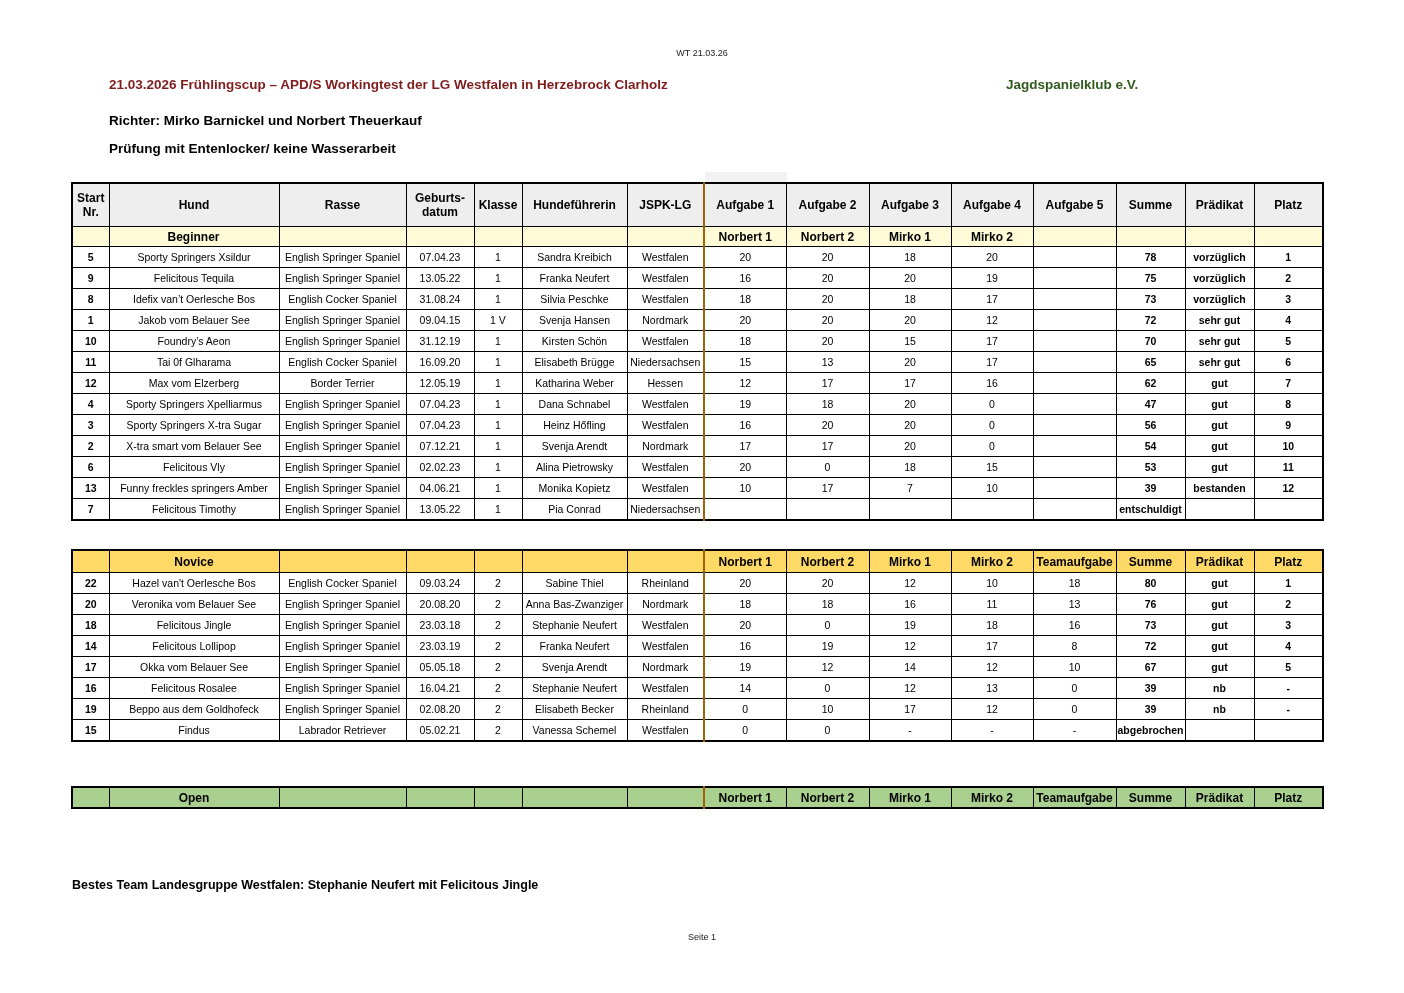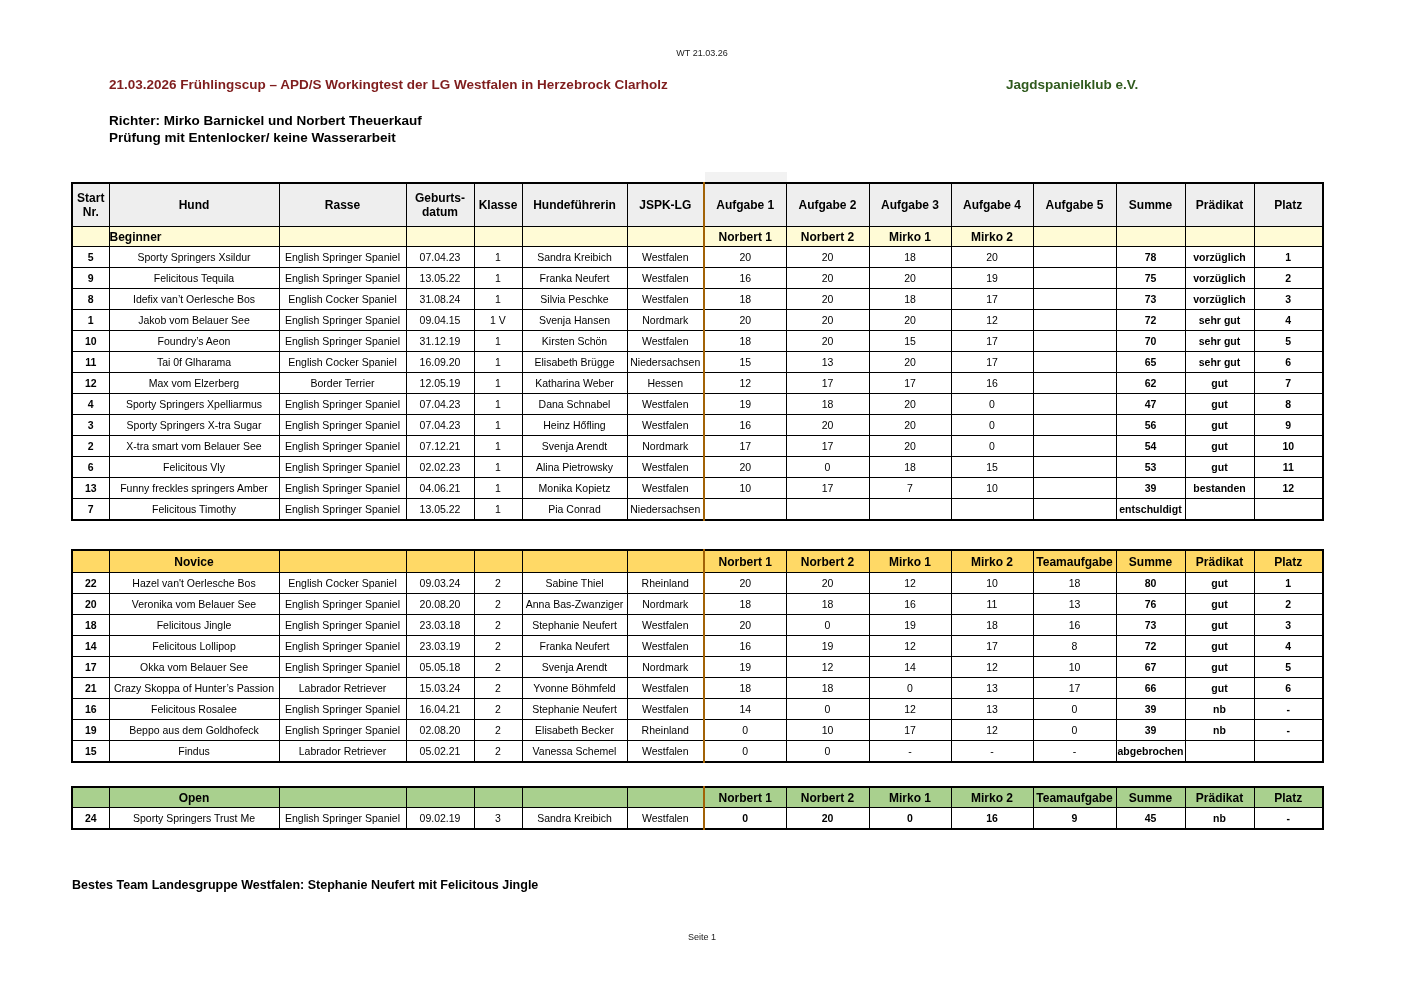--- a/index.html
+++ b/index.html
@@ -3,21 +3,21 @@
 <meta charset="utf-8">
 <style>
   html, body { margin:0; padding:0; background:#ffffff; }
   body { width:1404px; height:993px; position:relative; overflow:hidden;
          font-family:"Liberation Sans", "DejaVu Sans", sans-serif; color:#000; }
   .hdr-small { position:absolute; top:48px; left:0; width:1404px; text-align:center;
                font-size:9px; color:#222; }
   .title { position:absolute; top:77px; left:109px; font-size:13.5px; font-weight:bold; color:#7f1d1d; }
   .club  { position:absolute; top:77px; left:1006px; font-size:13.5px; font-weight:bold; color:#2f5a1d; }
   .judges { position:absolute; top:113px; left:109px; font-size:13.5px; font-weight:bold; }
-  .exam   { position:absolute; top:130px; left:109px; font-size:13.5px; font-weight:bold; }
+  .exam   { position:absolute; top:141px; left:109px; font-size:13.5px; font-weight:bold; }
   .grey-tab { position:absolute; top:172px; left:705px; width:82px; height:12px; background:#f2f2f2; }
 
   table.res { position:absolute; left:71px; border-collapse:collapse; table-layout:fixed;
               font-size:10.5px; }
   table.res td { border:1px solid #000; text-align:center; vertical-align:middle; padding:0;
                  overflow:hidden; white-space:nowrap; }
   table.res td.thick-r { border-right:2px solid #a16207; }
   .hrow td { background:#eeeeee; font-weight:bold; font-size:12px; height:42px; }
   .hrow td.two { line-height:14px; }
   .beg-row td { background:#fffbd6; font-weight:bold; font-size:12px; height:19px; }
@@ -72,21 +72,21 @@
     <td>Aufgabe 2</td>
     <td>Aufgabe 3</td>
     <td>Aufgabe 4</td>
     <td>Aufgabe 5</td>
     <td>Summe</td>
     <td>Prädikat</td>
     <td>Platz</td>
   </tr>
   <tr class="beg-row">
     <td></td>
-    <td style="text-align:left;">Beginner</td>
+    <td style="text-align:left;padding-left:58px;">Beginner</td>
     <td></td>
         <td></td>
         <td></td>
         <td></td>
     <td class="thick-r"></td>
     <td>Norbert 1</td>
     <td>Norbert 2</td>
     <td>Mirko 1</td>
     <td>Mirko 2</td>
     <td></td>
@@ -437,37 +437,20 @@
         <td>19</td>
         <td>12</td>
         <td>14</td>
         <td>12</td>
         <td>10</td>
         <td class="b">67</td>
         <td class="b">gut</td>
         <td class="b">5</td>
       </tr>
       <tr class="drow">
-        <td class="b">21</td>
-        <td>Crazy Skoppa of Hunter’s Passion</td>
-        <td>Labrador Retriever</td>
-        <td>15.03.24</td>
-        <td>2</td>
-        <td>Yvonne Böhmfeld</td>
-        <td class="thick-r">Westfalen</td>
-        <td>18</td>
-        <td>18</td>
-        <td>0</td>
-        <td>13</td>
-        <td>17</td>
-        <td class="b">66</td>
-        <td class="b">gut</td>
-        <td class="b">6</td>
-      </tr>
-      <tr class="drow">
         <td class="b">16</td>
         <td>Felicitous Rosalee</td>
         <td>English Springer Spaniel</td>
         <td>16.04.21</td>
         <td>2</td>
         <td>Stephanie Neufert</td>
         <td class="thick-r">Westfalen</td>
         <td>14</td>
         <td>0</td>
         <td>12</td>
@@ -545,34 +528,17 @@
     <td>Norbert 2</td>
     <td>Mirko 1</td>
     <td>Mirko 2</td>
     <td>Teamaufgabe</td>
     <td>Summe</td>
     <td>Prädikat</td>
     <td>Platz</td>
   </tr>
   </tbody>
     <tbody id="open-body">
-      <tr class="drow">
-        <td class="b">24</td>
-        <td>Sporty Springers Trust Me</td>
-        <td>English Springer Spaniel</td>
-        <td>09.02.19</td>
-        <td>3</td>
-        <td>Sandra Kreibich</td>
-        <td class="thick-r">Westfalen</td>
-        <td class="b">0</td>
-        <td class="b">20</td>
-        <td class="b">0</td>
-        <td class="b">16</td>
-        <td class="b">9</td>
-        <td class="b">45</td>
-        <td class="b">nb</td>
-        <td class="b">-</td>
-      </tr>
     </tbody>
 </table>
 
 <div class="footer-note">Bestes Team Landesgruppe Westfalen: Stephanie Neufert mit Felicitous Jingle</div>
 <div class="page">Seite 1</div>
 
 </body></html>

